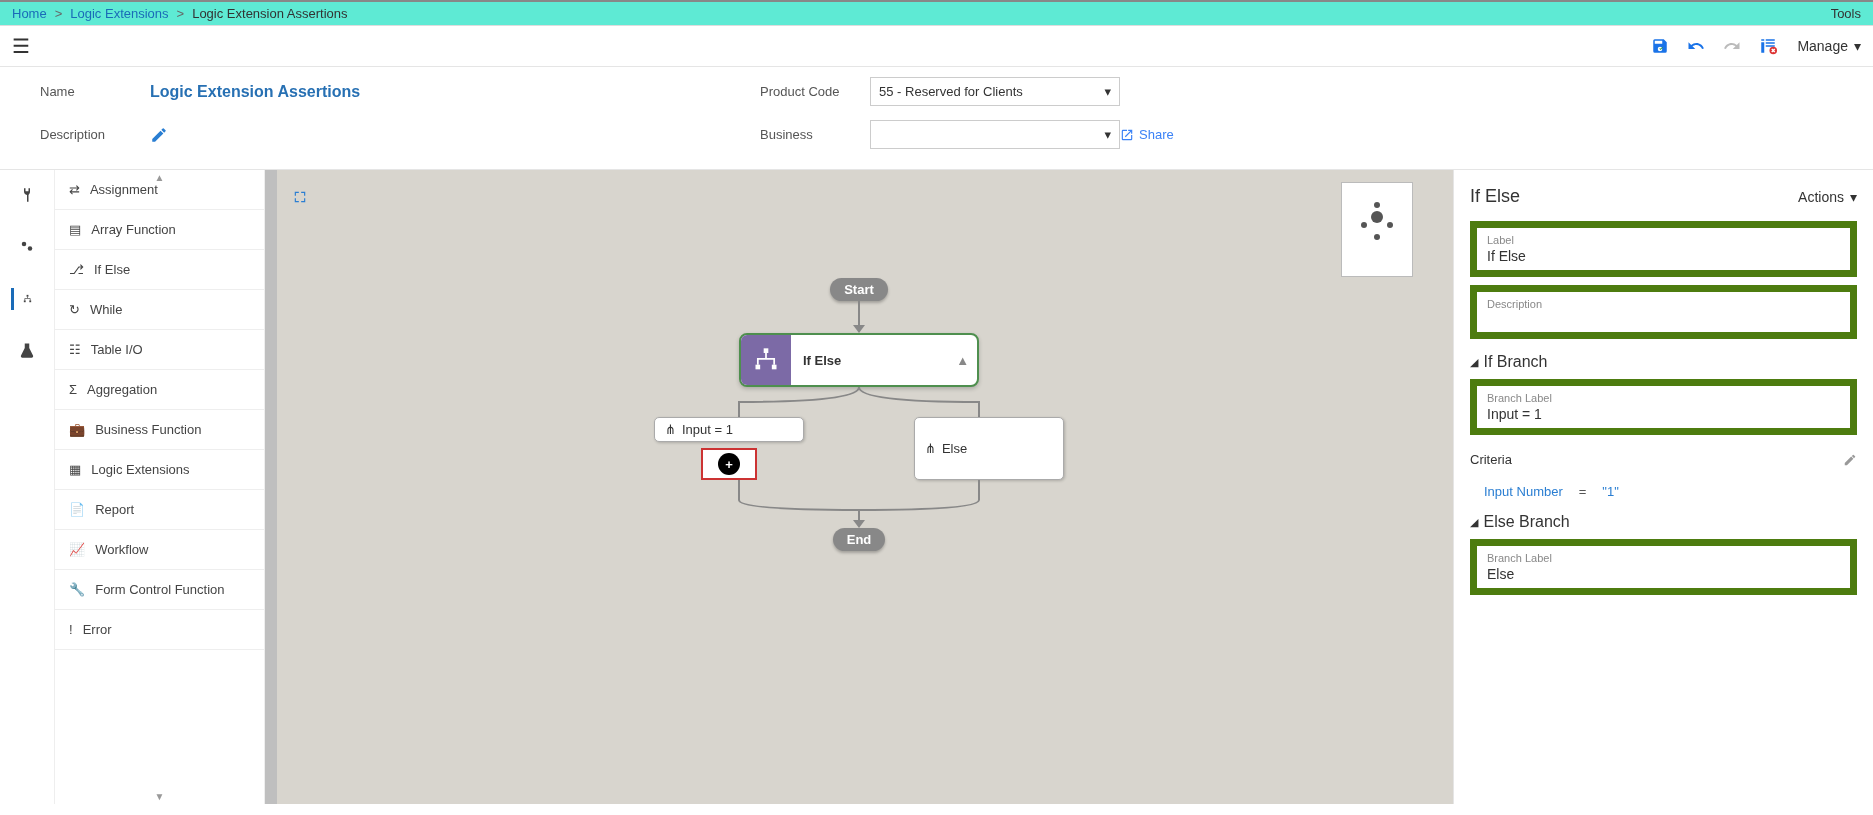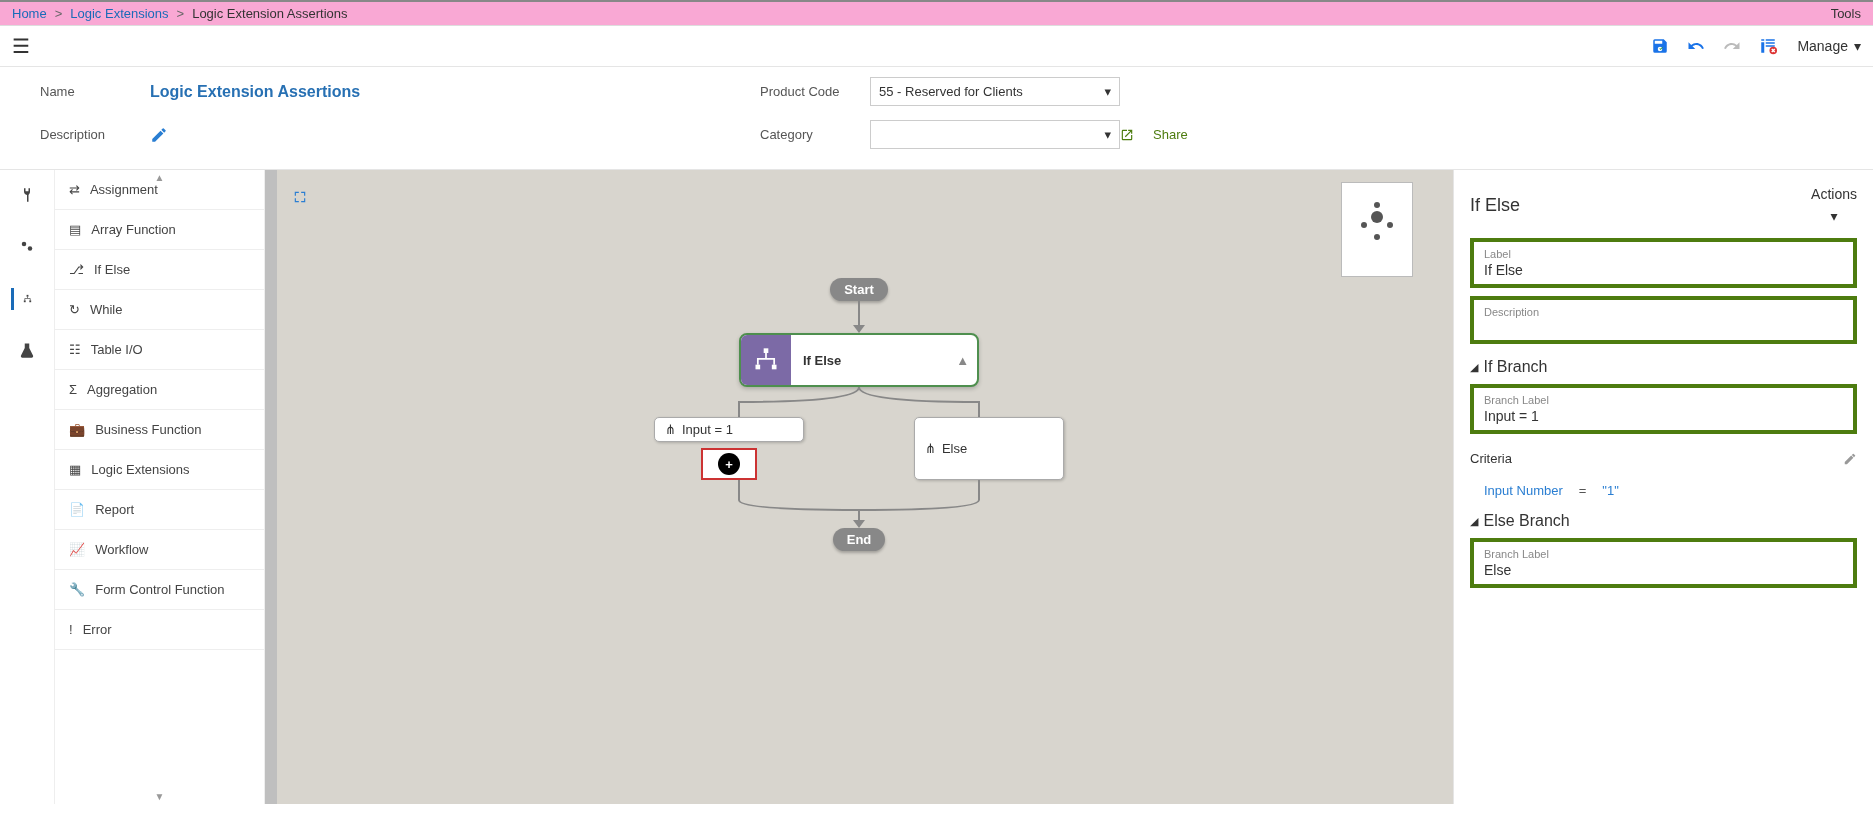--- a/index.html
+++ b/index.html
@@ -1,39 +1,39 @@
 <!DOCTYPE html>
 <html><head>
 <meta charset="utf-8">
 <style>
 * { box-sizing: border-box; margin: 0; padding: 0; }
 body { font-family: Arial, Helvetica, sans-serif; font-size: 13px; color: #333; background: #fff; }
 
-.top-bar { background: #f9a8d4; border-top: 2px solid #888; border-bottom: 1px solid #ddd; height: 26px; display: flex; align-items: center; padding: 0 12px; justify-content: space-between; }
+.top-bar { background: #5eead4; border-top: 2px solid #888; border-bottom: 1px solid #ddd; height: 26px; display: flex; align-items: center; padding: 0 12px; justify-content: space-between; }
 .breadcrumb { display: flex; align-items: center; gap: 8px; }
 .breadcrumb a { color: #1a6bb8; text-decoration: none; cursor: pointer; }
 .breadcrumb .sep { color: #666; }
 .breadcrumb .current { color: #333; }
 .tools-link { color: #333; cursor: pointer; }
 
 .header-row { display: flex; align-items: center; padding: 8px 12px; border-bottom: 1px solid #e5e5e5; }
 .hamburger { font-size: 20px; color: #333; cursor: pointer; margin-right: 20px; }
 .header-spacer { flex: 1; }
 .toolbar-icons { display: flex; align-items: center; gap: 18px; margin-right: 20px; }
 .toolbar-icon { width: 18px; height: 18px; display: flex; align-items: center; justify-content: center; cursor: pointer; }
 .manage-btn { display: flex; align-items: center; gap: 6px; cursor: pointer; font-size: 14px; }
 
 .form-area { padding: 10px 16px 20px 40px; display: flex; gap: 30px; }
 .form-left { display: grid; grid-template-columns: 110px 550px 30px; row-gap: 14px; align-items: center; }
 .form-label { color: #555; }
 .form-title { color: #2770b3; font-size: 16px; font-weight: 600; }
 .form-text-input { border: 1px solid #dcdcdc; padding: 8px 10px; height: 60px; resize: none; font-family: inherit; font-size: 13px; }
 .form-right { display: grid; grid-template-columns: 110px 250px 80px; row-gap: 14px; align-items: center; }
 .form-select { border: 1px solid #ccc; padding: 6px 8px; background: #fff; display: flex; justify-content: space-between; align-items: center; cursor: pointer; }
-.share { color: #4d7c0f; display: flex; align-items: center; gap: 19px; }
+.share { color: #3b82f6; display: flex; align-items: center; gap: 5px; }
 .pencil-blue { color: #2a7ed2; cursor: pointer; }
 
 .main-area { display: flex; height: calc(100vh - 180px); border-top: 1px solid #e5e5e5; }
 .icon-rail { width: 55px; display: flex; flex-direction: column; align-items: center; padding-top: 14px; gap: 30px; border-right: 1px solid #eee; }
 .rail-icon { width: 22px; height: 22px; color: #444; display:flex; align-items:center; justify-content:center; cursor: pointer; }
 .rail-icon.active { border-left: 3px solid #1a6bb8; padding-left: 8px; margin-left: -11px; }
 
 .palette { width: 210px; border-right: 1px solid #eee; position: relative; overflow: hidden; }
 .palette-item { display: flex; align-items: center; gap: 10px; padding: 12px 14px; border-bottom: 1px solid #eee; cursor: pointer; color: #444; }
 .palette-scroll-up, .palette-scroll-down { position: absolute; left: 50%; transform: translateX(-50%); color: #999; font-size: 10px; cursor: pointer; }
@@ -57,22 +57,22 @@
 
 .branch-row { display: flex; justify-content: space-between; width: 410px; margin-top: 0; }
 .branch-box { background: #fff; border: 1px solid #aaa; border-radius: 5px; padding: 4px 10px; display: flex; align-items: center; gap: 6px; font-size: 13px; box-shadow: 1px 1px 3px rgba(0,0,0,0.2); width: 150px; }
 
 .plus-box { border: 2px solid #c33; width: 56px; height: 32px; display: flex; align-items: center; justify-content: center; background: #fff; margin-top: 6px; cursor: pointer; }
 .plus-circle { width: 22px; height: 22px; background: #000; border-radius: 50%; color: #fff; display: flex; align-items: center; justify-content: center; font-weight: bold; }
 
 .right-panel { width: 420px; border-left: 1px solid #e5e5e5; padding: 16px 16px 10px; overflow-y: auto; }
 .rp-head { display: flex; justify-content: space-between; align-items: center; margin-bottom: 14px; }
 .rp-title { font-size: 18px; color: #333; }
-.rp-actions { display: flex; align-items: center; gap: 6px; cursor: pointer; font-size: 14px; flex-direction: column; }
-.rp-field { border: 4px solid #4d7c0f; padding: 6px 10px; margin-bottom: 8px; }
+.rp-actions { display: flex; align-items: center; gap: 6px; cursor: pointer; font-size: 14px; }
+.rp-field { border: 7px solid #4d7c0f; padding: 6px 10px; margin-bottom: 8px; }
 .rp-field .fl { font-size: 11px; color: #888; }
 .rp-field .fv { font-size: 14px; color: #333; margin-top: 2px; }
 .rp-field.empty .fv { height: 14px; }
 .rp-section { font-size: 16px; margin: 14px 0 8px; display: flex; align-items: center; gap: 5px; }
 .rp-caret { font-size: 11px; }
 .rp-sub { display: flex; align-items: center; justify-content: space-between; margin: 17px 0; }
 .rp-criteria { color: #2a7ed2; margin-left: 14px; display: flex; gap: 16px; align-items: center; }
 .rp-criteria .eq { color: #555; }
 .rp-criteria .val { color: #2a7ed2; }
 
@@ -138,21 +138,21 @@
         </svg>
     </span>
   </div>
   <div class="form-right">
     <div class="form-label">Product Code</div>
     <div class="form-select">
       <span>55 - Reserved for Clients</span>
       <span>▾</span>
     </div>
     <div></div>
-    <div class="form-label">Category</div>
+    <div class="form-label">Business</div>
     <div class="form-select">
       <span></span>
       <span>▾</span>
     </div>
     <div class="share">
       <svg width="14" height="14" viewBox="0 0 24 24">
           <path fill="currentColor" d="M14 3v2h3.59l-9.3 9.29 1.42 1.42L19 6.41V10h2V3z"></path>
           <path fill="currentColor" d="M19 19H5V5h7V3H5a2 2 0 0 0-2 2v14a2 2 0 0 0 2 2h14a2 2 0 0 0 2-2v-7h-2v7z"></path>
         </svg>
       <span>Share</span>

